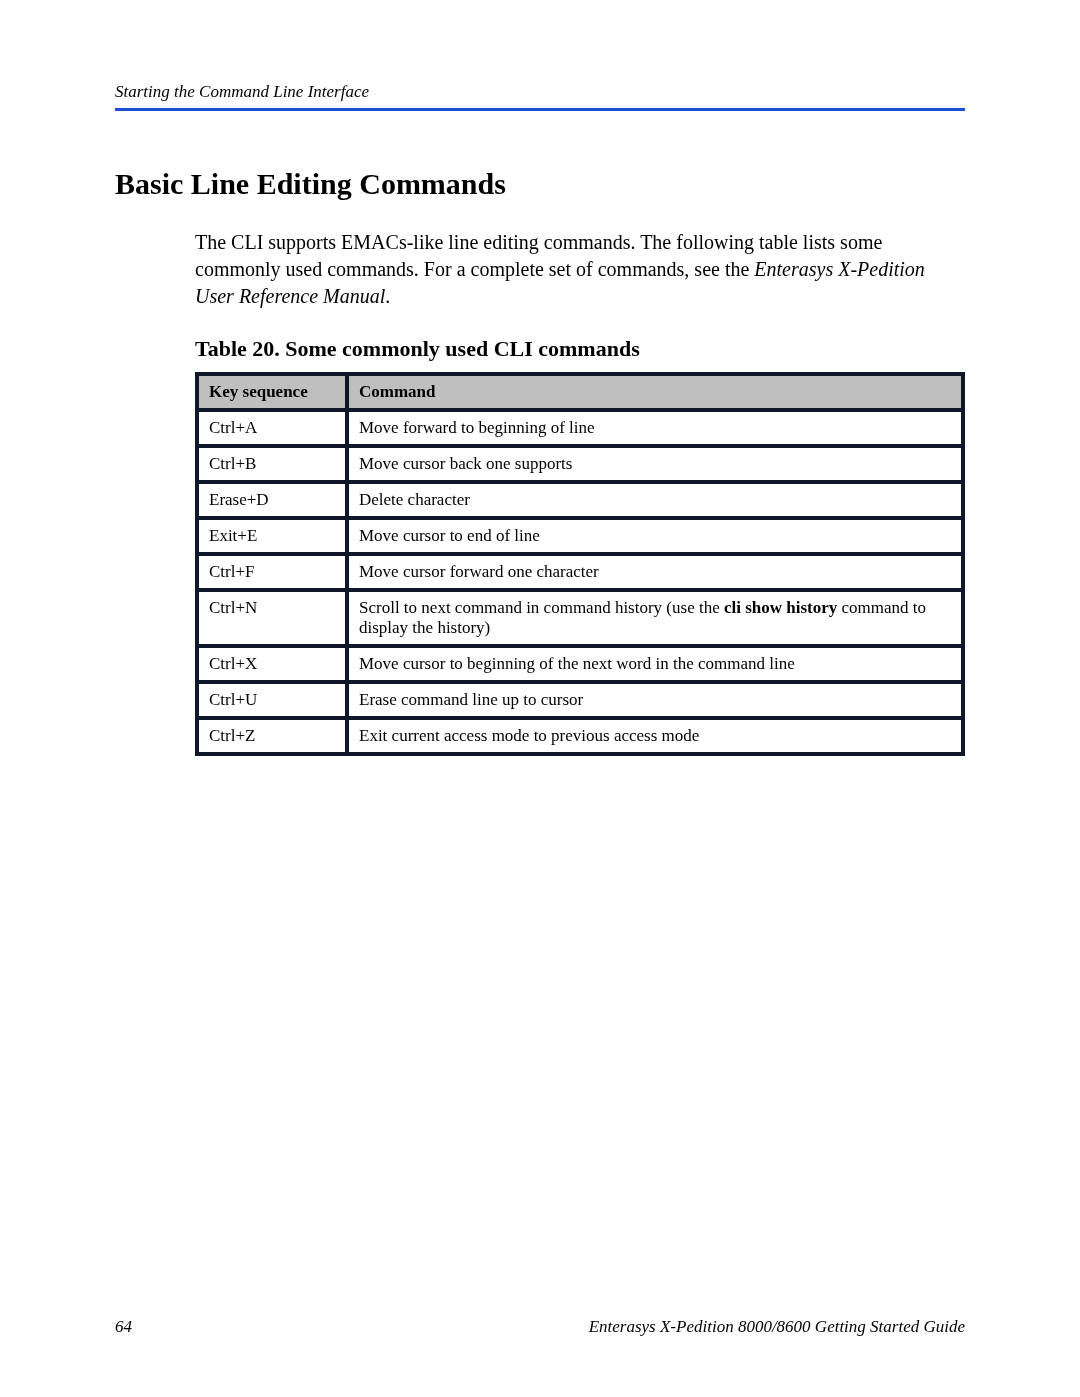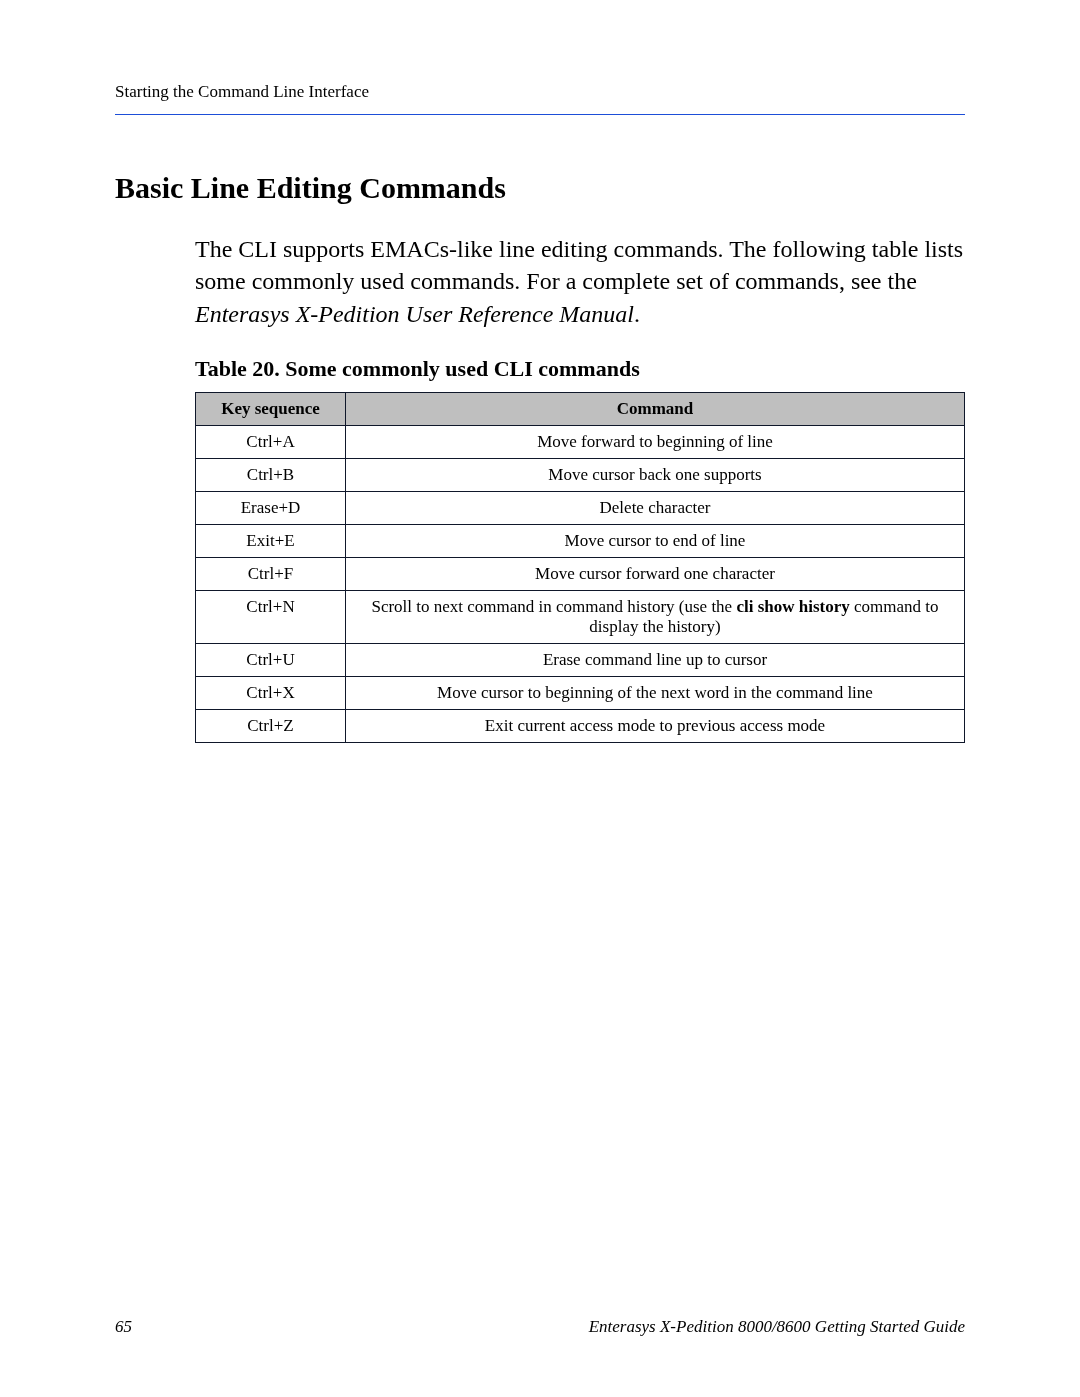--- a/index.html
+++ b/index.html
@@ -4,50 +4,51 @@
 <style>
   * { margin: 0; padding: 0; box-sizing: border-box; }
   html, body { width: 1080px; height: 1397px; background: #fff; }
   body {
     font-family: "Times New Roman", Times, serif;
     color: #000;
     position: relative;
     padding: 82px 115px 60px 115px;
   }
   .running-head {
+    font-style: italic;
     font-size: 17px;
-    padding-bottom: 12px;
-    border-bottom: 1px solid #1d4ed8;
+    padding-bottom: 6px;
+    border-bottom: 3px solid #1d4ed8;
   }
   .section-title {
     font-size: 30px;
     font-weight: bold;
     margin-top: 56px;
   }
   .intro {
     margin: 28px 0 0 80px;
-    font-size: 24px;
+    font-size: 20px;
     line-height: 1.35;
   }
   .intro .ital { font-style: italic; }
   .table-caption {
     margin: 26px 0 10px 80px;
     font-size: 22px;
     font-weight: bold;
   }
   table.cmd {
     margin-left: 80px;
     border-collapse: collapse;
     width: 770px;
     font-size: 17px;
   }
   table.cmd th, table.cmd td {
-    border: 1px solid #0f172a;
+    border: 4px solid #0f172a;
     padding: 6px 10px 6px 10px;
-    text-align: center;
+    text-align: left;
     vertical-align: top;
   }
   table.cmd th {
     background: #bfbfbf;
     font-weight: bold;
   }
   table.cmd th.key, table.cmd td.key { width: 150px; }
   .bold-inline { font-weight: bold; }
   .footer {
     position: absolute;
@@ -102,30 +103,30 @@
       <td class="key">Ctrl+F</td>
       <td>Move cursor forward one character</td>
     </tr>
     <tr>
       <td class="key">Ctrl+N</td>
       <td>
         <span>Scroll to next command in command history (use the </span><span class="bold-inline">cli show history</span><span> command to display the history)</span>
       </td>
     </tr>
     <tr>
+      <td class="key">Ctrl+X</td>
+      <td>Move cursor to beginning of the next word in the command line</td>
+    </tr>
+    <tr>
       <td class="key">Ctrl+U</td>
       <td>Erase command line up to cursor</td>
-    </tr>
-    <tr>
-      <td class="key">Ctrl+X</td>
-      <td>Move cursor to beginning of the next word in the command line</td>
     </tr>
     <tr>
       <td class="key">Ctrl+Z</td>
       <td>Exit current access mode to previous access mode</td>
     </tr>
   </tbody>
 </table>
 
 <div class="footer">
-  <span class="page">65</span>
+  <span class="page">64</span>
   <span>Enterasys X-Pedition 8000/8600 Getting Started Guide</span>
 </div>
 
 </body></html>

